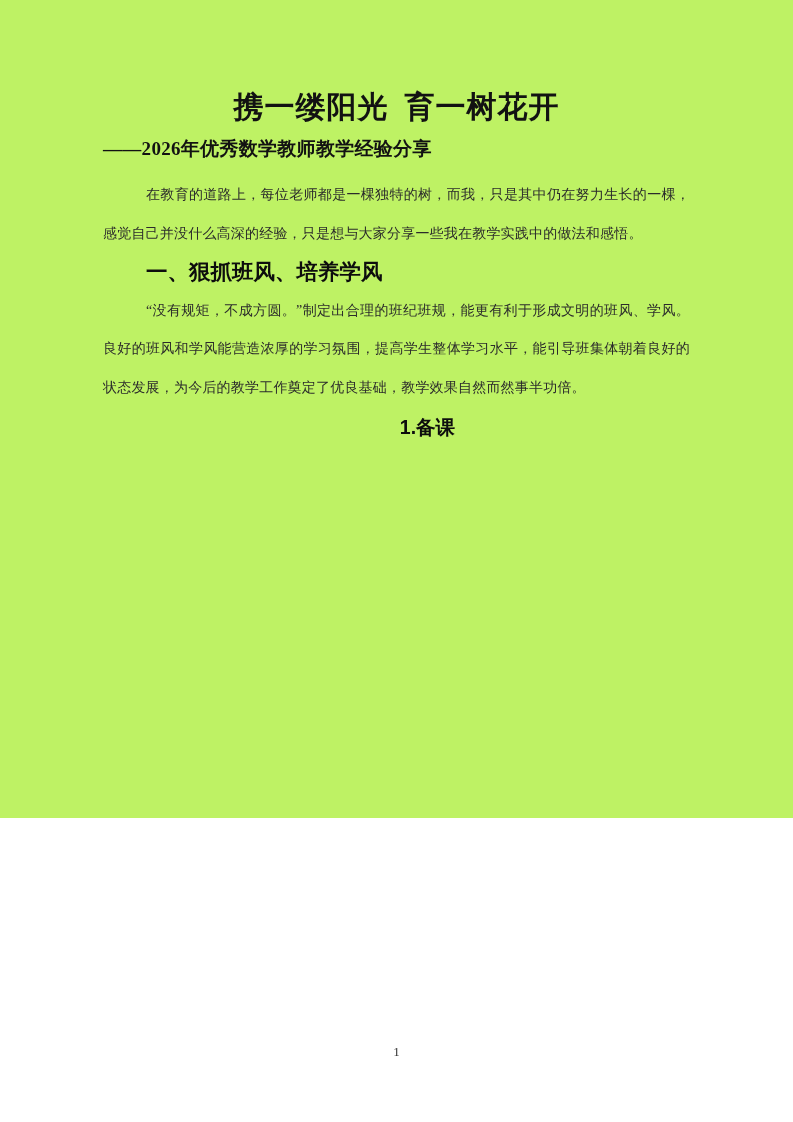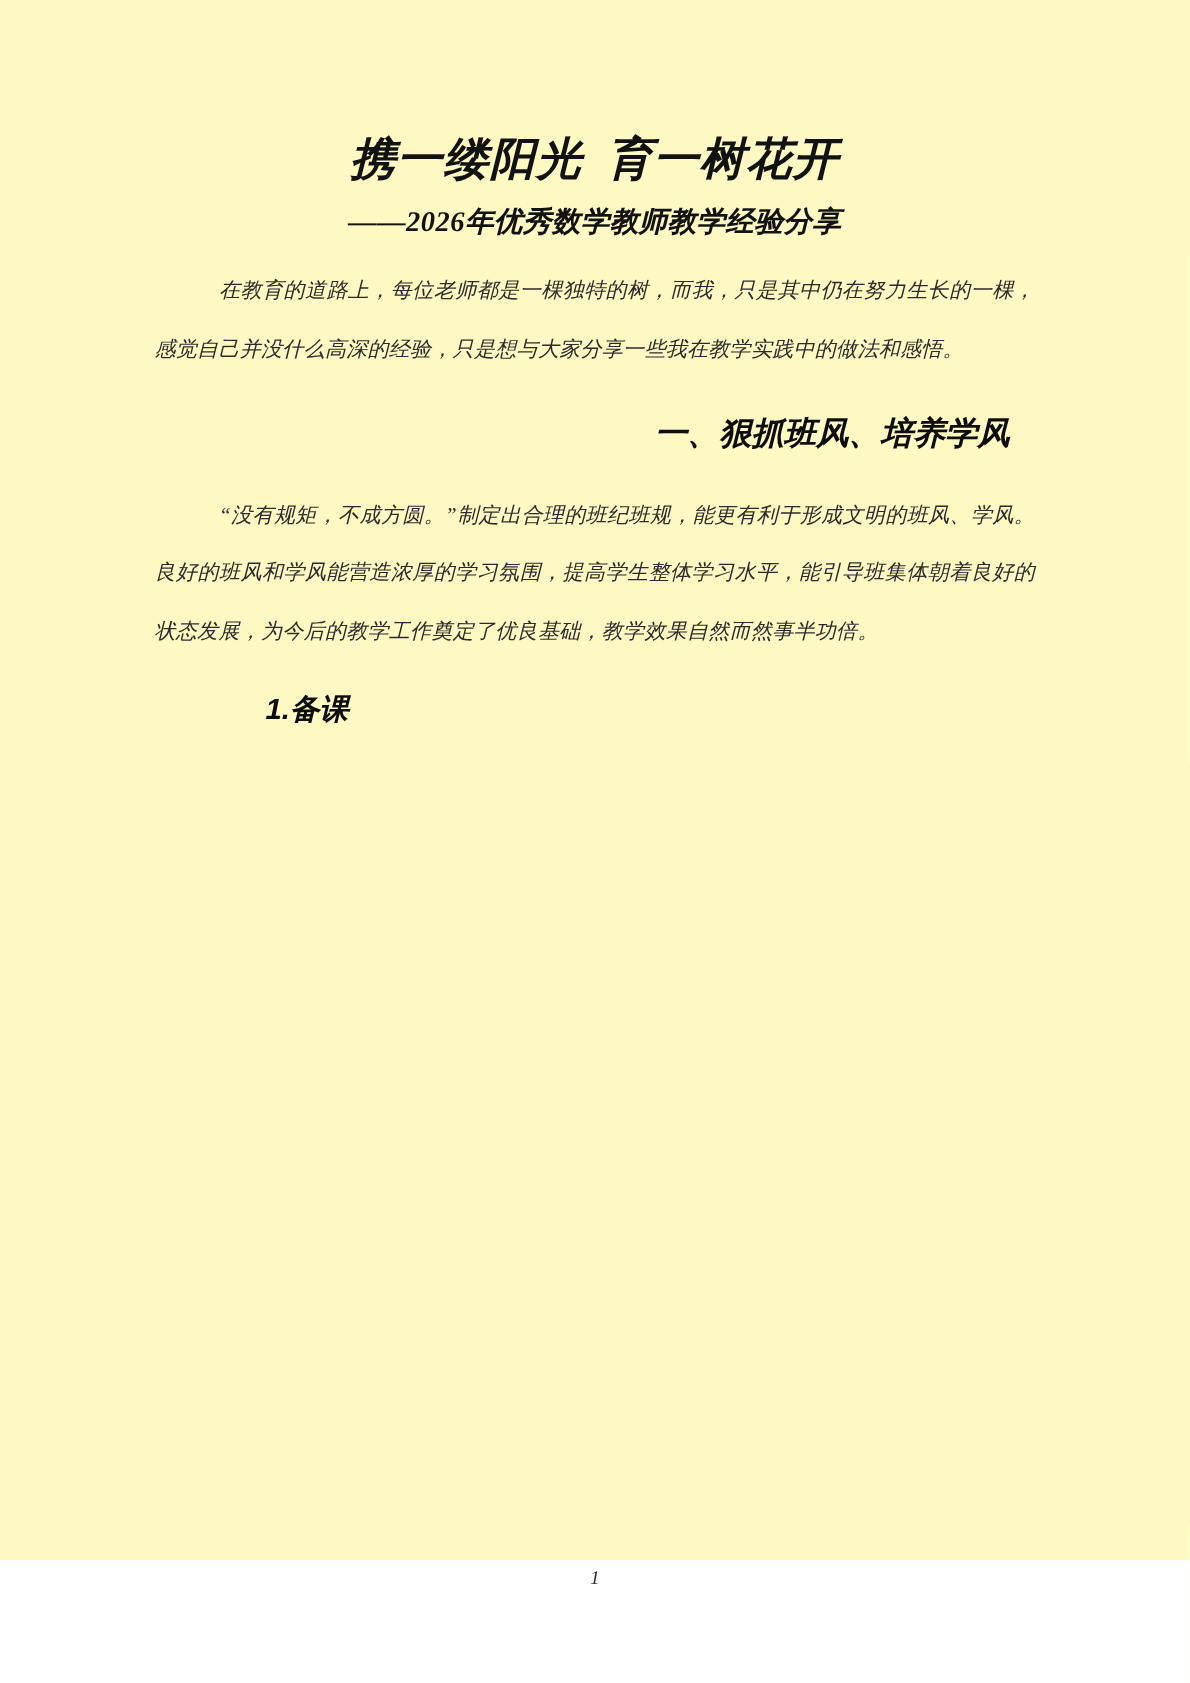--- a/index.html
+++ b/index.html
@@ -15,23 +15,22 @@
     font-family: "Liberation Serif", "DejaVu Serif", serif;
     color: #1a1a1a;
     -webkit-font-smoothing: antialiased;
   }
 
   .page {
     position: absolute;
     left: 0;
     top: 0;
     width: 793px;
-    height: 1040px;
-    background: #fef9c3;
-    font-style: italic;
+    height: 818px;
+    background: #bef264;
   }
 
   
   .content {
     position: absolute;
     left: 103px;
     top: 0;
     width: 587px;
   }
 
@@ -48,21 +47,21 @@
     padding-top: 88px;
   }
   .doc-title .gap {
     display: inline-block;
     width: 16px;
   }
 
   .doc-subtitle {
     margin: 0;
     padding: 0;
-    text-align: center;
+    text-align: left;
     font-family: "Liberation Serif", "DejaVu Serif", serif;
     font-weight: bold;
     font-size: 19px;
     line-height: 30px;
     color: #121212;
     padding-top: 8px;
     letter-spacing: 0.3px;
   }
 
   p.body-para {
@@ -73,42 +72,42 @@
     line-height: 38.6px;
     color: #2b2b2b;
     text-align: justify;
     text-justify: inter-ideograph;
     text-indent: 43px;
     letter-spacing: 0.2px;
     font-weight: normal;
   }
 
   h2.section-heading {
-    margin: 17px;
+    margin: 0;
     padding: 0;
     font-family: "Liberation Sans", "DejaVu Sans", sans-serif;
     font-weight: bold;
     font-size: 21.5px;
     line-height: 38.6px;
     color: #0d0d0d;
     text-indent: 43px;
     letter-spacing: 0px;
-    text-align: right;
   }
 
   h3.sub-heading {
-    margin: 12px;
+    margin: 0;
     padding: 0;
     font-family: "Liberation Sans", "DejaVu Sans", sans-serif;
     font-weight: bold;
     font-size: 19.5px;
     line-height: 38.6px;
     color: #0d0d0d;
     text-indent: 62px;
     letter-spacing: 0px;
+    text-align: center;
   }
 
   .spacer-title-body { height: 12px; }
 
   .page-number {
     position: absolute;
     left: 0;
     top: 1044px;
     width: 793px;
     text-align: center;

